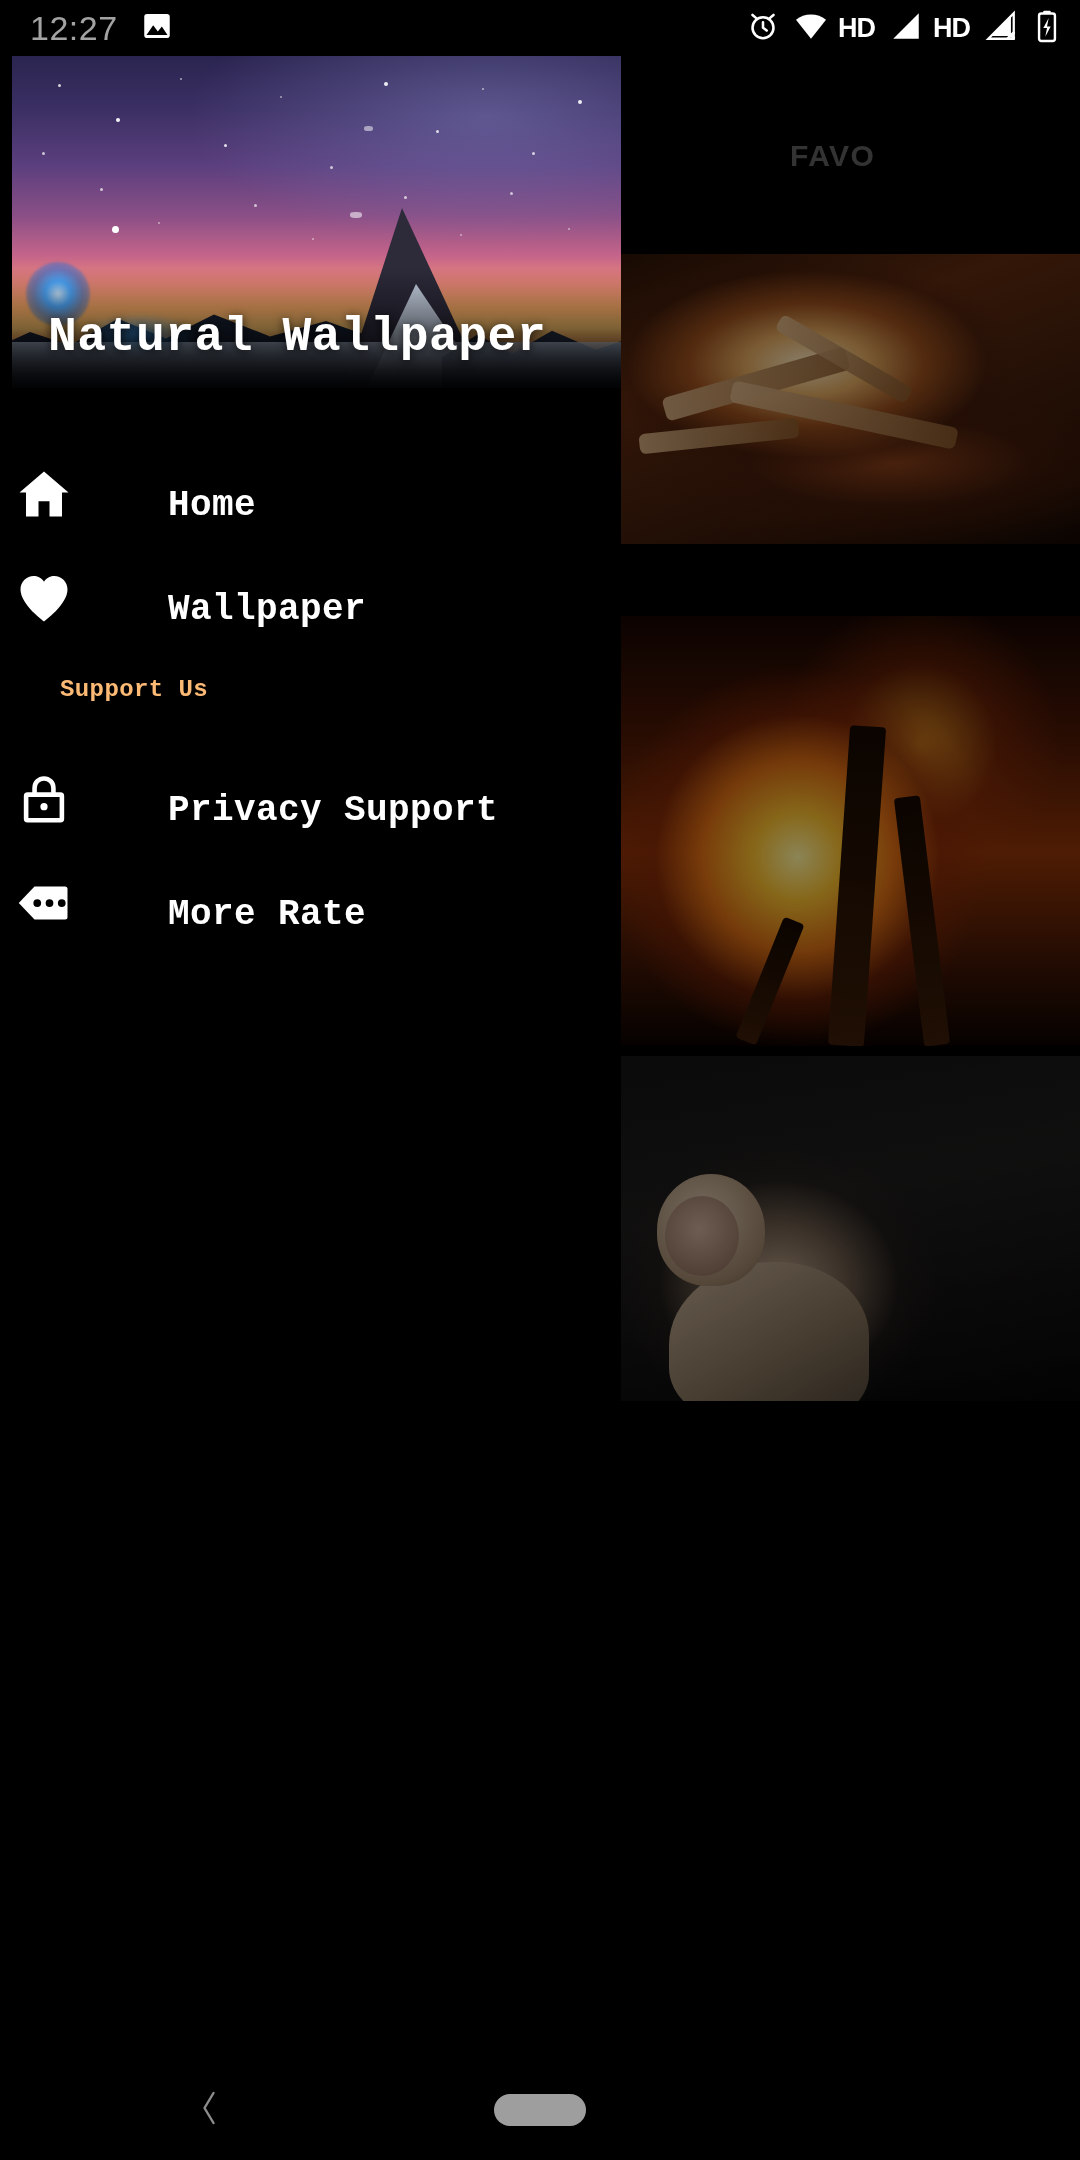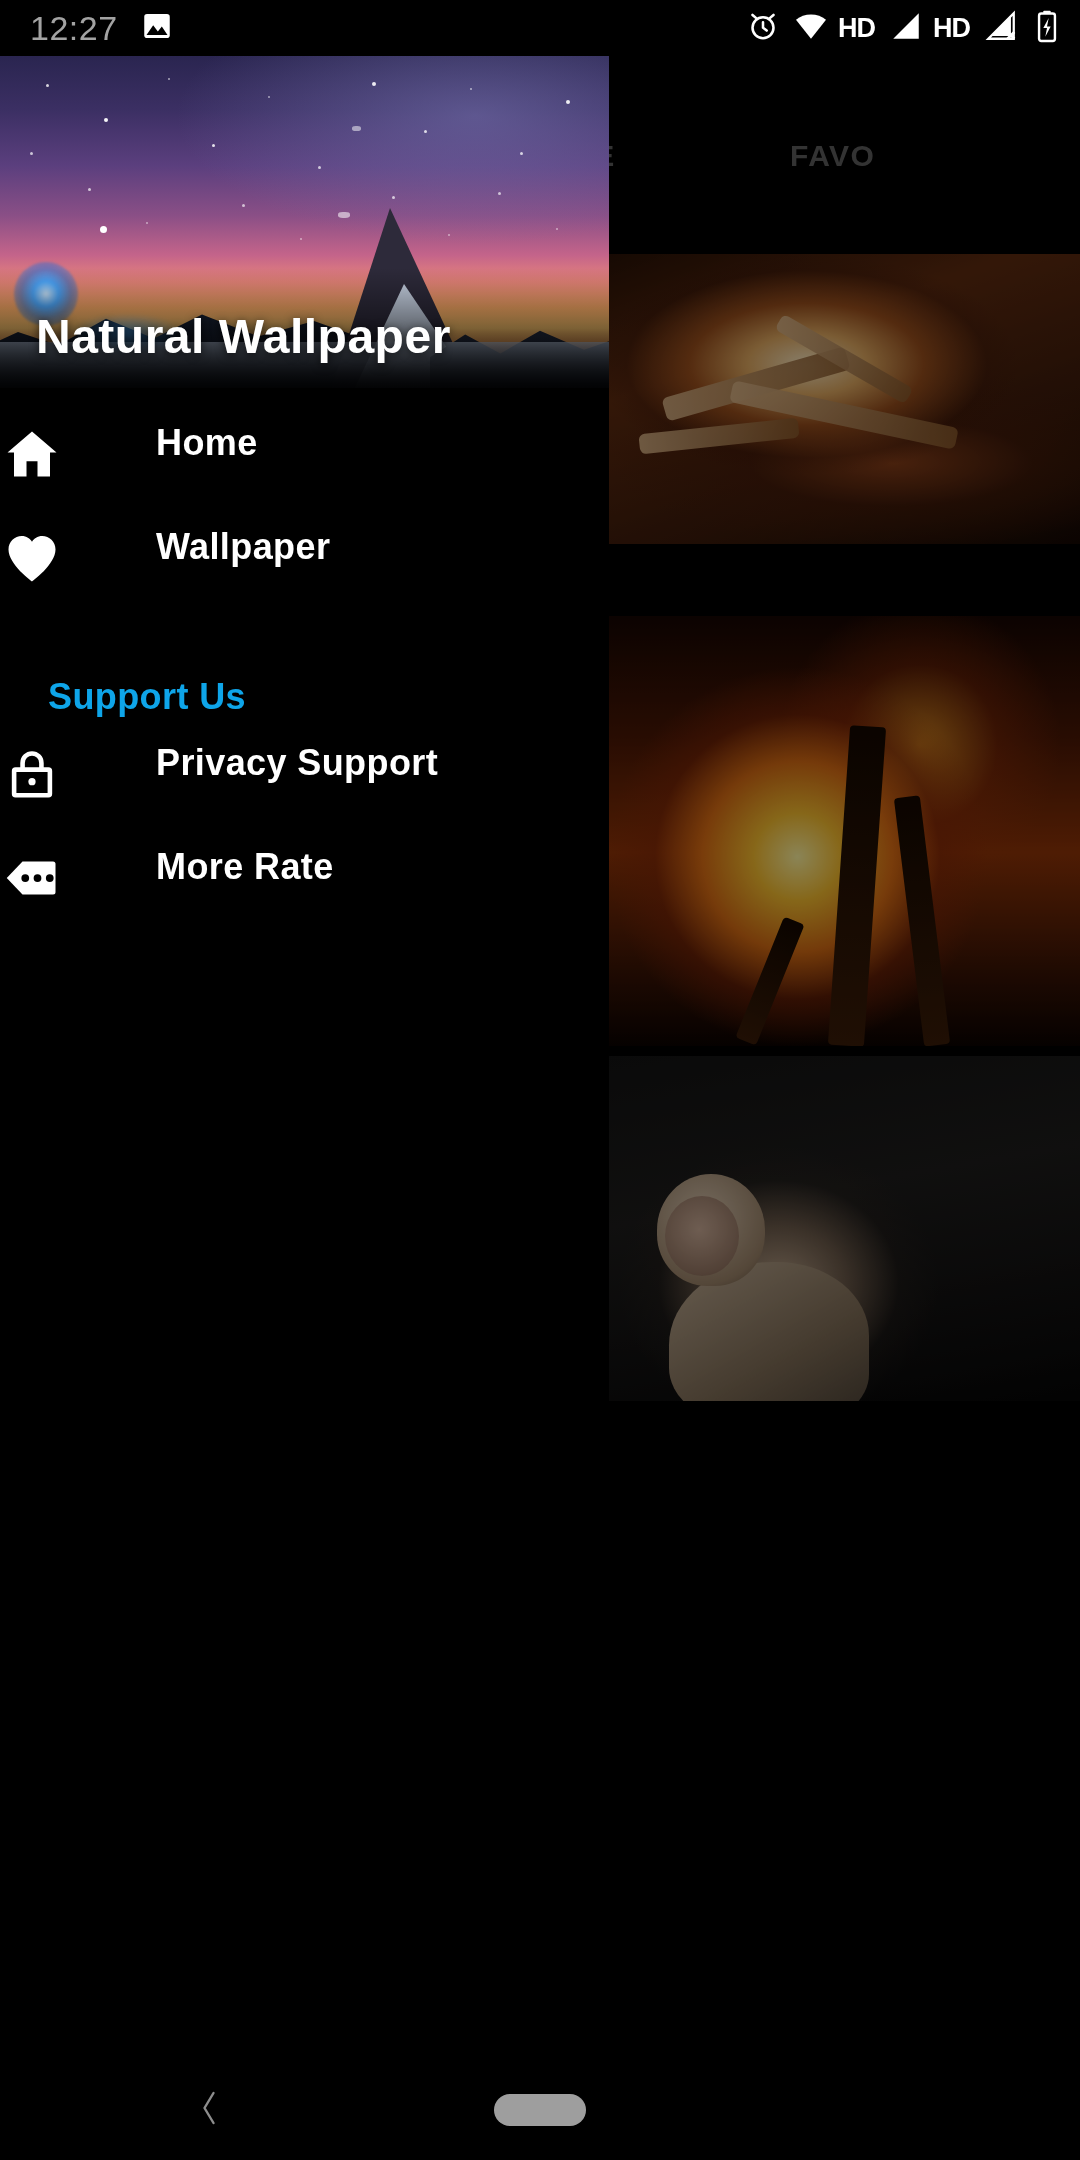--- a/index.html
+++ b/index.html
@@ -92,22 +92,22 @@
     position:absolute; left:60px; top:206px; width:200px; height:160px;
     border-radius:52% 46% 30% 34%;
     background:linear-gradient(150deg,#bda991,#7d6b55 60%,#4a4035);
   }
 
   
   .scrim { position:absolute; inset:56px 0 0 0; background:rgba(0,0,0,0.45); z-index:8; }
 
   
   .drawer {
-    position:absolute; left:0; top:56px; width:609px; height:2104px;
-    background:#000; z-index:20; overflow:hidden;
+    position:absolute; left:12px; top:56px; width:609px; height:2104px;
+    background:#000; z-index:20; overflow:hidden;font-family:Liberation Mono, monospace;
   }
 
   .drawer-header { position:relative; width:609px; height:332px; overflow:hidden; }
   .dh-sky {
     position:absolute; inset:0;
     background:
       radial-gradient(ellipse 70% 55% at 78% 18%, rgba(120,118,178,0.55) 0%, rgba(60,50,100,0) 70%),
       linear-gradient(180deg,
         #2a2550 0%,
         #3b2f63 16%,
@@ -167,33 +167,33 @@
     position:absolute; left:36px; bottom:24px;
     color:#fff; font-size:48px; font-weight:700;
     letter-spacing:0.5px;
     text-shadow:0 2px 10px rgba(0,0,0,0.75);
     white-space:nowrap;
   }
 
   
   .menu { position:relative; padding-top:34px; }
   .menu-item {
-    position:relative; display:flex; align-items:flex-start;
+    position:relative; display:flex; align-items:flex-end;
     height:104px; cursor:pointer;
   }
   .mi-icon {
     width:64px; height:64px; display:flex;
     align-items:center; justify-content:center; flex:0 0 64px;
   }
   .mi-label {
     margin-left:92px; color:#fff; font-size:36px;
     font-weight:700; letter-spacing:0.4px; white-space:nowrap;
   }
   .section-title {
-    color:#0ea5e9; font-size:36px; font-weight:700;
+    color:#fdba74; font-size:24px; font-weight:700;
     padding:46px 0 24px 48px; letter-spacing:0.4px;
   }
 
   
   .navbar {
     position:absolute; left:0; bottom:0; width:1080px; height:100px;
     background:#000; z-index:70;
   }
   .nav-back {
     position:absolute; left:190px; top:50%; transform:translateY(-50%);

